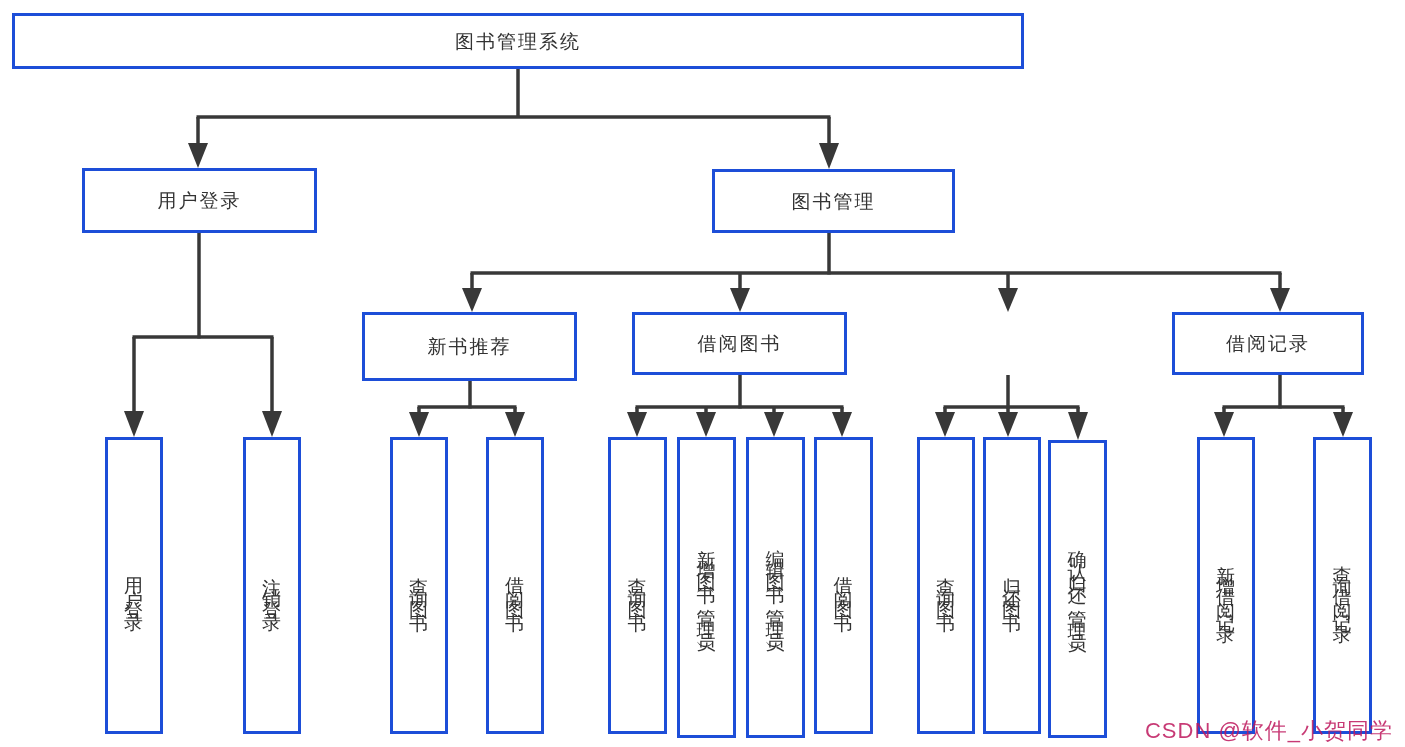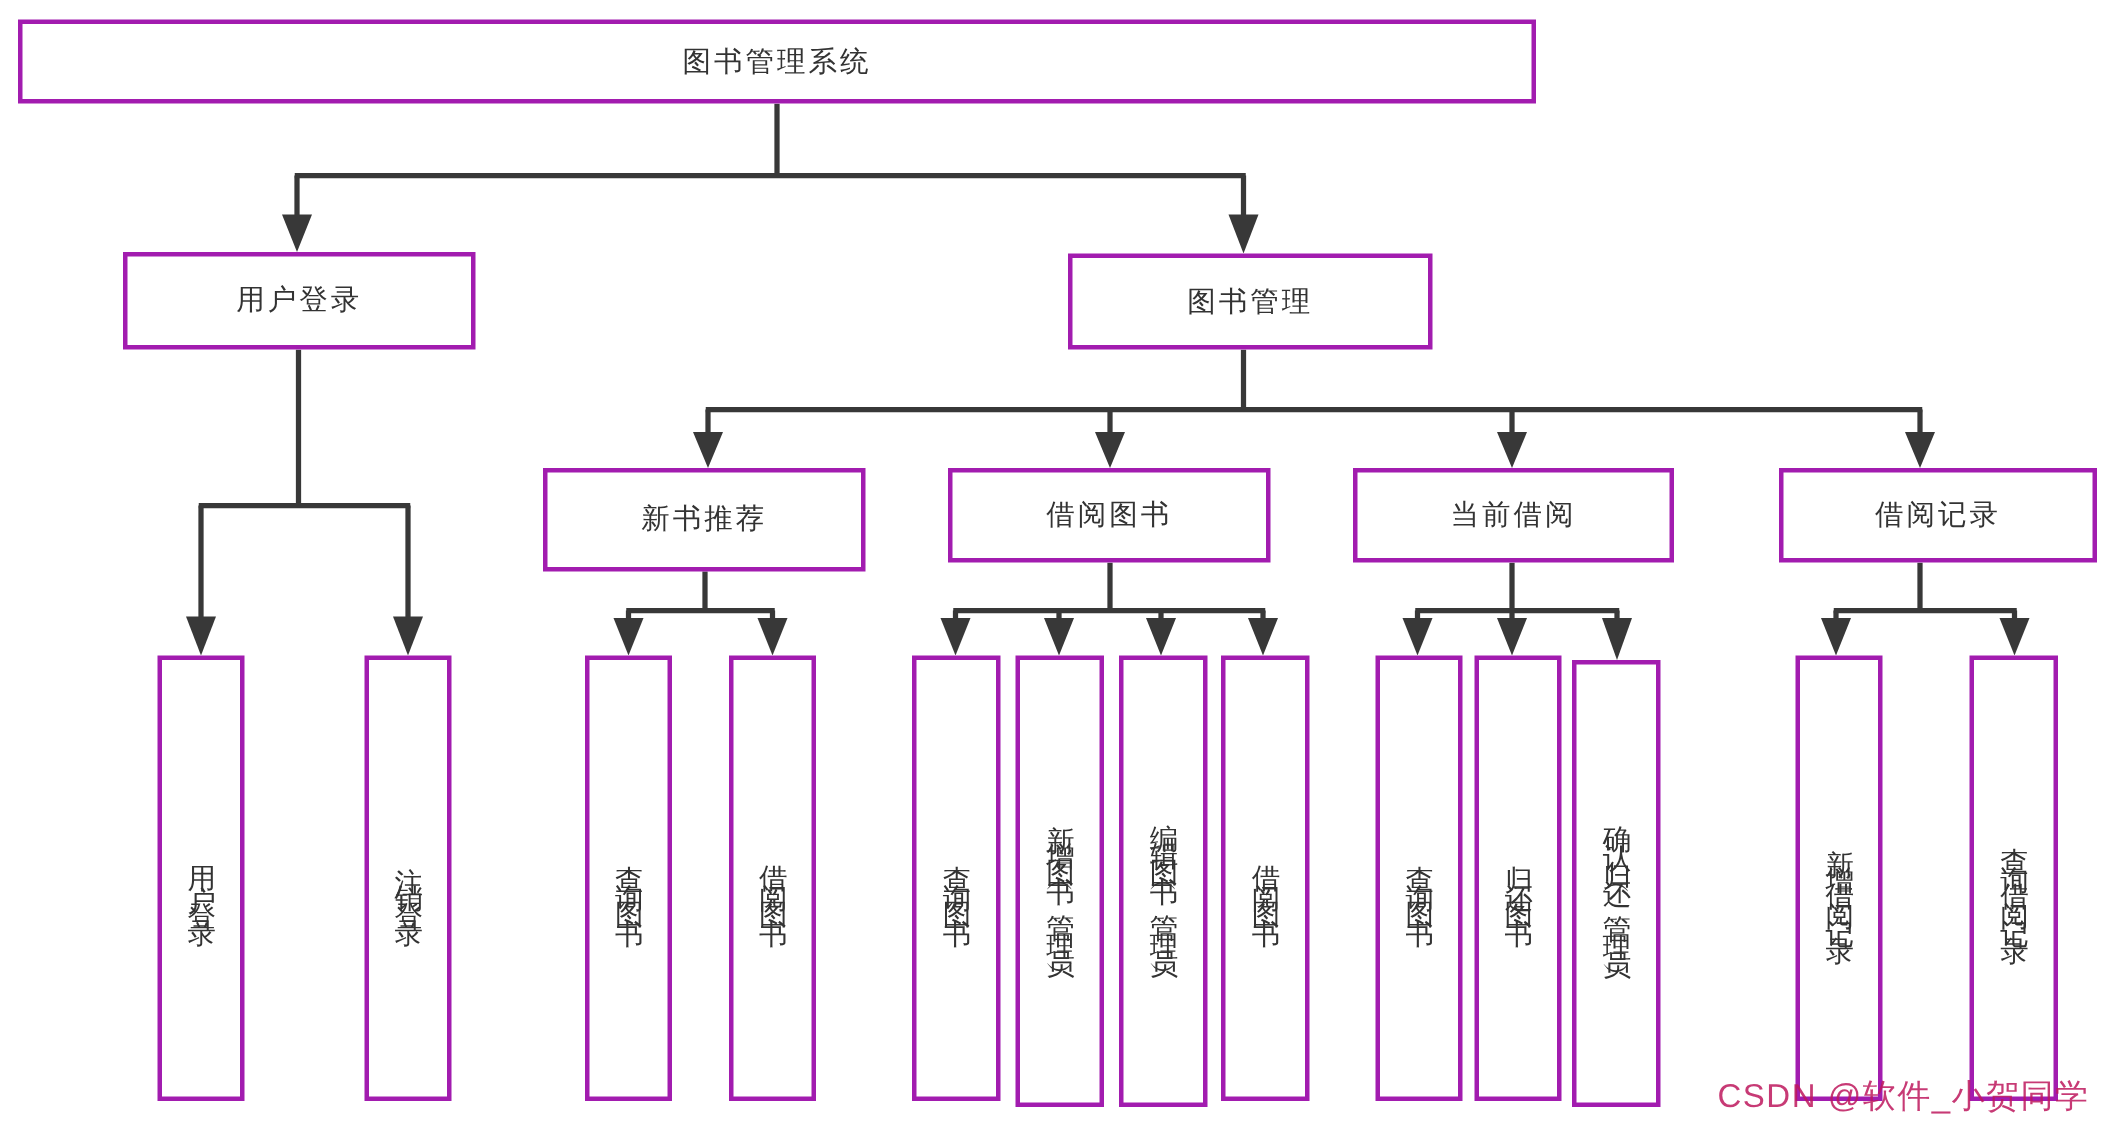--- a/index.html
+++ b/index.html
@@ -20,21 +20,21 @@
     position: absolute;
     left: 0;
     top: 0;
     width: 1405px;
     height: 747px;
     pointer-events: none;
   }
   .node {
     position: absolute;
     box-sizing: border-box;
-    border: 3px solid #a21caf;
+    border: 3px solid #1d4ed8;
     background: #ffffff;
     display: flex;
     align-items: center;
     justify-content: center;
     color: #333333;
   }
   .hbox span {
     font-size: 19px;
     line-height: 1;
     letter-spacing: 2px;
@@ -141,24 +141,21 @@
   <div class="node hbox" style="left:712px; top:169px; width:243px; height:64px;">
     <span>图书管理</span>
   </div>
 
   <div class="node hbox" style="left:362px; top:312px; width:215px; height:69px;">
     <span>新书推荐</span>
   </div>
   <div class="node hbox" style="left:632px; top:312px; width:215px; height:63px;">
     <span>借阅图书</span>
   </div>
-  <div class="node hbox" style="left:902px; top:312px; width:214px; height:63px;">
-    <span>当前借阅</span>
-  </div>
-  <div class="node hbox" style="left:1172px; top:312px; width:212px; height:63px;margin-left:14px;">
+  <div class="node hbox" style="left:1172px; top:312px; width:192px; height:63px;">
     <span>借阅记录</span>
   </div>
 
   <div class="node vbox" style="left:105px; top:437px; width:58px; height:297px;">
     <span>用户登录</span>
   </div>
   <div class="node vbox" style="left:243px; top:437px; width:58px; height:297px;">
     <span>注销登录</span>
   </div>
 

